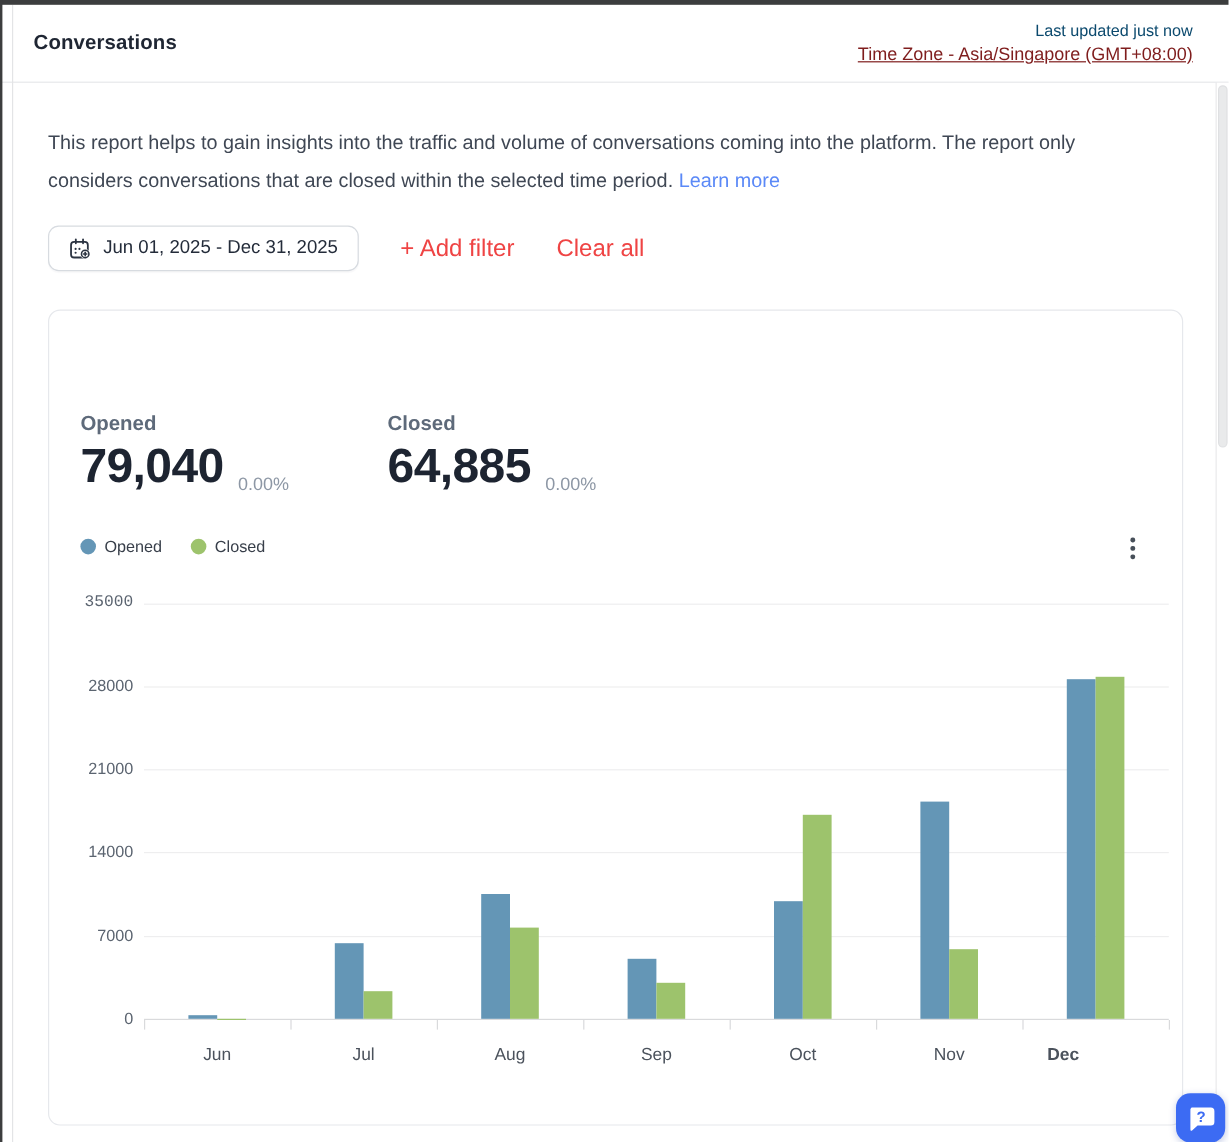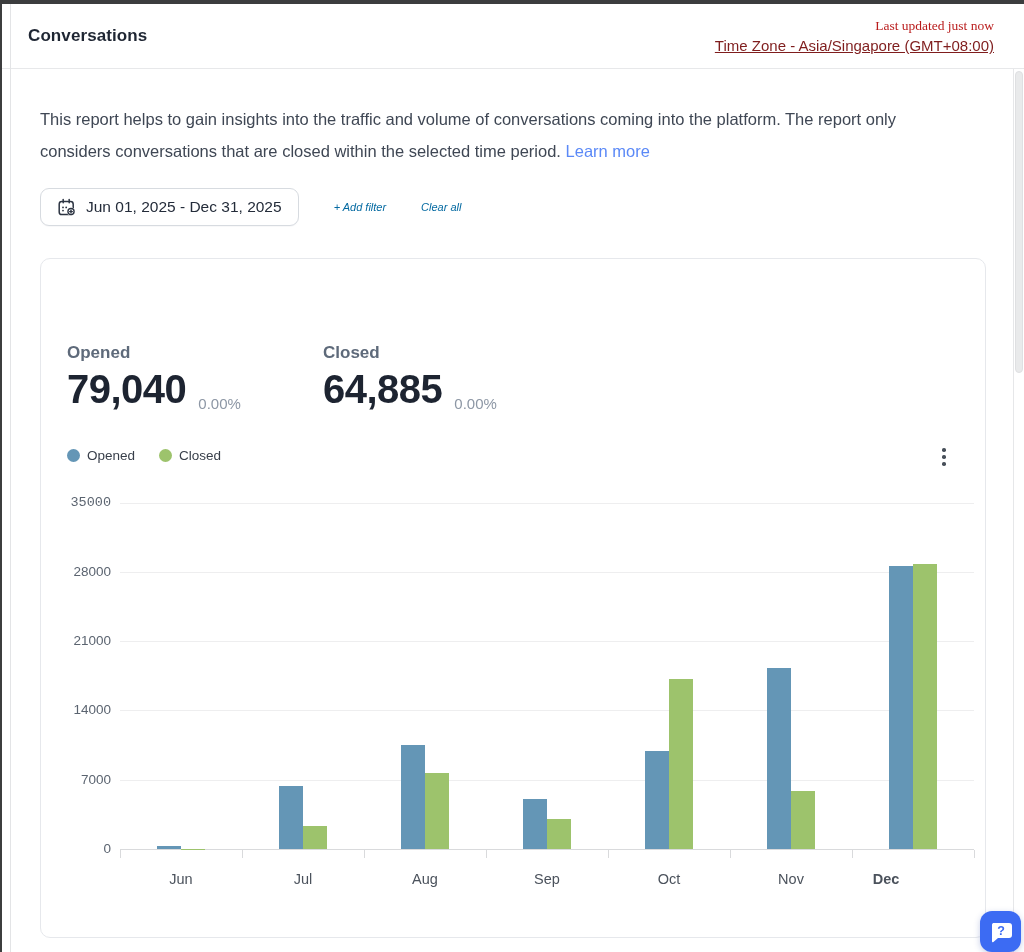--- a/index.html
+++ b/index.html
@@ -13,38 +13,38 @@
   .left-dark-edge { position:absolute; left:0; top:0; width:2px; height:952px; background:#3c3d3e; z-index:6; }
   .panel-left-border { position:absolute; left:10px; top:4px; bottom:0; width:1px; background:#e3e4e6; z-index:5; }
   .right-page-border { position:absolute; left:1013px; top:69px; bottom:0; width:1px; background:#e6e7e9; z-index:5; }
   .scrollbar-track { position:absolute; left:1014px; top:69px; width:10px; bottom:0; background:#fff; z-index:6; }
   .scrollbar-thumb { position:absolute; left:1px; top:2px; width:8px; height:302px; background:#e9eaeb; border:1px solid #dfe0e2; border-radius:5px; }
 
   
   .header { position:absolute; left:0; top:4px; width:1024px; height:65px; background:#fff; border-bottom:1px solid #e7e8ea; z-index:4; }
   .header-title { position:absolute; left:28px; top:22px; font-size:17px; font-weight:700; color:#1f2633; letter-spacing:.1px; }
   .header-meta { position:absolute; right:30px; top:12px; text-align:right; }
-  .header-updated { font-size:13.5px; color:#b91c1c; line-height:19px;font-family:Liberation Serif, serif; }
+  .header-updated { font-size:13.5px; color:#0c4a6e; line-height:19px; }
   .header-tz { font-size:15px; color:#7f1d1d; line-height:22px;text-decoration:underline; }
 
   
   .desc { position:absolute; left:40px; top:104px; width:918px; font-size:16.5px; line-height:31.5px; color:#3f4754; }
   .desc a { color:#5b89f7; text-decoration:none; cursor:pointer; }
 
   
   .controls { position:absolute; left:40px; top:188px; display:flex; align-items:center; gap:35px; }
   .date-btn {
     display:inline-flex; align-items:center; gap:10px; height:38px; padding:0 16px;
     background:#fff; border:1px solid #d7dbe0; border-radius:9px; cursor:pointer;
     font-family:"Liberation Sans",sans-serif; font-size:15.5px; font-weight:500; color:#242c3a;
     box-shadow:0 1px 1px rgba(20,30,50,.03);
   }
   .text-btn {
     background:none; border:none; cursor:pointer; font-family:"Liberation Sans",sans-serif;
-    font-size:11px; font-weight:500; color:#0369a1;font-style:italic;
+    font-size:20px; font-weight:500; color:#ef4444;
   }
 
   
   .card { position:absolute; left:40px; top:258px; width:946px; height:680px; background:#fff;
     border:1px solid #e6e8ec; border-radius:10px; }
   .card-title-row { position:absolute; left:26px; top:34px; display:flex; align-items:center; gap:10px; }
   .card-title { font-size:17.5px; font-weight:700; color:#202734; letter-spacing:.1px; }
   .info-btn { border:none; background:none; padding:0; cursor:pointer; display:flex; }
 
   .stat-col { position:absolute; top:84px; }

